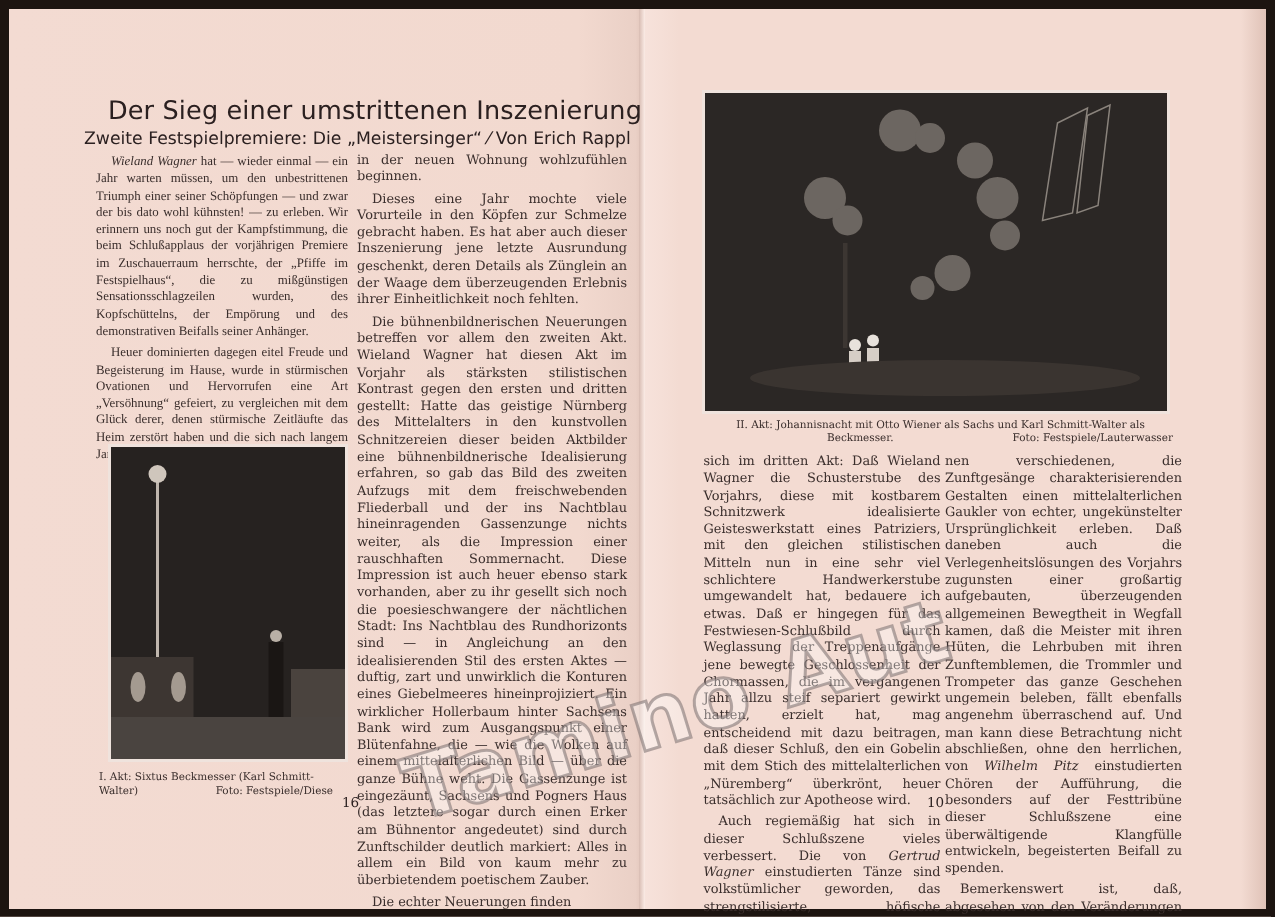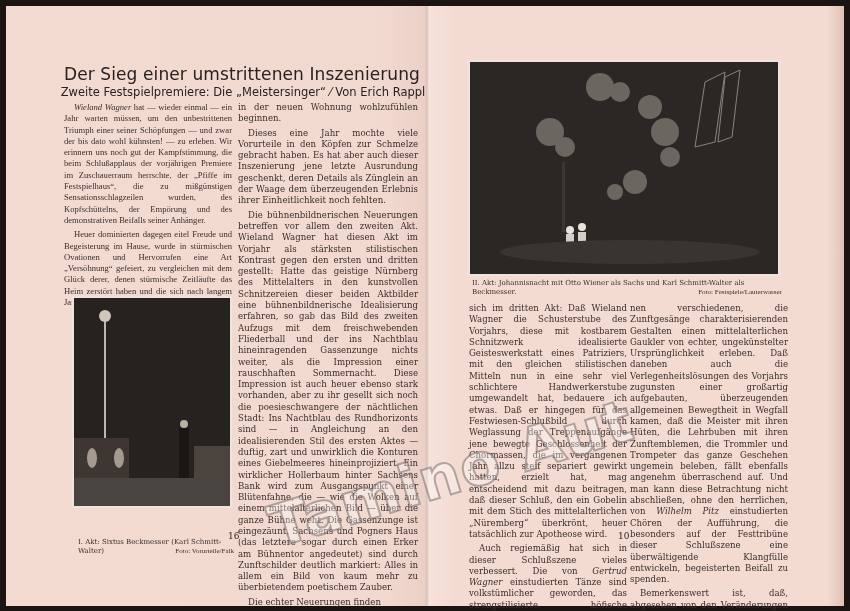--- a/index.html
+++ b/index.html
@@ -9,43 +9,43 @@
     .spread {
       position: absolute; left: 6px; top: 6px; width: 838px; height: 600px;
       background: #f2d9d0;
     }
     .page { position: absolute; top: 0; height: 600px; background: #f3dbd2; }
     .page.left  { left: 0; width: 422px; background: linear-gradient(to right, #f3dbd2 0%, #f2d9cf 90%, #ead0c6 99%, #e2c6bb 100%); }
     .page.right { left: 422px; width: 416px; background: linear-gradient(to right, #f7e3dc 0%, #f3dbd2 6%, #f3dbd2 96%, #dfc2b7 100%); }
     .gutter { position: absolute; left: 420px; top: 0; width: 4px; height: 600px; background: linear-gradient(to right, #d8bcb2, #fbece6); }
 
     .title {
-      position: absolute; left: 58px; top: 58px; width: 364px; text-align: left;
+      position: absolute; left: 58px; top: 58px; width: 364px; text-align: right;
       font-family: "DejaVu Sans", sans-serif; font-size: 17px; color: #2b2020; letter-spacing: 0.1px;
     }
     .subtitle {
-      position: absolute; left: 50px; top: 79px; width: 374px; text-align: center;
+      position: absolute; left: 50px; top: 79px; width: 374px; text-align: left;
       font-family: "DejaVu Sans", sans-serif; font-size: 11.5px; color: #2b2020;
     }
 
     .col {
       position: absolute; font-size: 8.6px; line-height: 11.3px; color: #3a2e2c;
       text-align: justify; hyphens: manual;
     }
     .col p { text-indent: 10px; margin-bottom: 3px; }
     .col p.noindent { text-indent: 0; }
     .col em { font-style: italic; }
 
     .photo {
       position: absolute; background: #2a2623; border: 2px solid #efe3dd;
     }
     .caption {
       position: absolute; font-size: 7px; line-height: 8.5px; color: #3a2e2c;
     }
-    .caption .credit { float: right; font-family: Liberation Serif, serif; }
+    .caption .credit { float: right; }
     .pagenum { position: absolute; font-size: 9px; font-weight: normal; color: #2b2020; }
 
     .watermark {
       position: absolute; left: 255px; top: 490px;
       font-family: "DejaVu Sans", sans-serif; font-size: 58px; font-weight: bold;
       color: rgba(255,255,255,0.35);
       -webkit-text-stroke: 2px rgba(120,110,110,0.55);
       transform: rotate(-17deg); transform-origin: left top; letter-spacing: 1px;
       pointer-events: none; white-space: nowrap;
     }
@@ -73,23 +73,23 @@
       <circle cx="31" cy="18" r="6" fill="#cfc6bc"></circle>
       <rect x="0" y="140" width="55" height="40" fill="#3d3632"></rect>
       <ellipse cx="18" cy="160" rx="5" ry="10" fill="#a49a90"></ellipse>
       <ellipse cx="45" cy="160" rx="5" ry="10" fill="#a49a90"></ellipse>
       <rect x="105" y="130" width="10" height="55" fill="#1a1614"></rect>
       <circle cx="110" cy="126" r="4" fill="#b9b0a6"></circle>
       <rect x="120" y="148" width="36" height="32" fill="#4a433e"></rect>
       <rect x="0" y="180" width="156" height="28" fill="#4a4440"></rect>
     </svg>
   </div>
-  <div class="caption" style="left:72px; top:508px; width:156px;margin-top:24px;">
+  <div class="caption" style="left:60px; top:508px; width:156px;">
     <span>I. Akt: Sixtus Beckmesser (Karl Schmitt-Walter)</span>
-    <span class="credit">Foto: Vorurteile/Falk</span>
+    <span class="credit">Foto: Festspiele/Diese</span>
   </div>
 
   <div class="col" style="left:232px; top:96px; width:180px;">
     <p class="noindent">in der neuen Wohnung wohlzufühlen beginnen.</p>
     <p>Dieses eine Jahr mochte viele Vorurteile in den Köpfen zur Schmelze gebracht haben. Es hat aber auch dieser Inszenierung jene letzte Ausrundung geschenkt, deren Details als Zünglein an der Waage dem überzeugenden Erlebnis ihrer Einheitlichkeit noch fehlten.</p>
     <p>Die bühnenbildnerischen Neuerungen betreffen vor allem den zweiten Akt. Wieland Wagner hat diesen Akt im Vorjahr als stärksten stilistischen Kontrast gegen den ersten und dritten gestellt: Hatte das geistige Nürnberg des Mittelalters in den kunstvollen Schnitzereien dieser beiden Aktbilder eine bühnenbildnerische Idealisierung erfahren, so gab das Bild des zweiten Aufzugs mit dem freischwebenden Fliederball und der ins Nachtblau hineinragenden Gassenzunge nichts weiter, als die Impression einer rauschhaften Sommernacht. Diese Impression ist auch heuer ebenso stark vorhanden, aber zu ihr gesellt sich noch die poesieschwangere der nächtlichen Stadt: Ins Nachtblau des Rundhorizonts sind — in Angleichung an den idealisierenden Stil des ersten Aktes — duftig, zart und unwirklich die Konturen eines Giebelmeeres hineinprojiziert. Ein wirklicher Hollerbaum hinter Sachsens Bank wird zum Ausgangspunkt einer Blütenfahne, die — wie die Wolken auf einem mittelalterlichen Bild — über die ganze Bühne weht. Die Gassenzunge ist eingezäunt, Sachsens und Pogners Haus (das letztere sogar durch einen Erker am Bühnentor angedeutet) sind durch Zunftschilder deutlich markiert: Alles in allem ein Bild von kaum mehr zu überbietendem poetischem Zauber.</p>
     <p>Die echter Neuerungen finden</p>
   </div>
 
   <div class="pagenum" style="left:222px; top:525px;">16</div>
@@ -113,21 +113,21 @@
         <path d="M235 20 L255 10 L245 80 L225 85 Z"></path>
         <path d="M255 15 L270 8 L262 75 L248 80 Z"></path>
       </g>
       <circle cx="100" cy="168" r="4" fill="#e8e2dc"></circle>
       <circle cx="112" cy="165" r="4" fill="#e8e2dc"></circle>
       <rect x="96" y="172" width="8" height="10" fill="#d6cec6"></rect>
       <rect x="108" y="170" width="8" height="12" fill="#d6cec6"></rect>
       <ellipse cx="160" cy="190" rx="130" ry="12" fill="#3a3430"></ellipse>
     </svg>
   </div>
-  <div class="caption" style="left:466px; top:273px; width:310px;">
+  <div class="caption" style="left:466px; top:273px; width:310px;text-align:center;">
     <span>II. Akt: Johannisnacht mit Otto Wiener als Sachs und Karl Schmitt-Walter als Beckmesser.</span>
     <span class="credit">Foto: Festspiele/Lauterwasser</span>
   </div>
 
   <div class="col" style="left:463px; top:297px; width:158px;">
     <p class="noindent">sich im dritten Akt: Daß Wieland Wagner die Schusterstube des Vorjahrs, diese mit kostbarem Schnitzwerk idealisierte Geisteswerkstatt eines Patriziers, mit den gleichen stilistischen Mitteln nun in eine sehr viel schlichtere Handwerkerstube umgewandelt hat, bedauere ich etwas. Daß er hingegen für das Festwiesen-Schlußbild durch Weglassung der Treppenaufgänge jene bewegte Geschlossenheit der Chormassen, die im vergangenen Jahr allzu steif separiert gewirkt hatten, erzielt hat, mag entscheidend mit dazu beitragen, daß dieser Schluß, den ein Gobelin mit dem Stich des mittelalterlichen „Nüremberg“ überkrönt, heuer tatsächlich zur Apotheose wird.</p>
     <p><span>Auch regiemäßig hat sich in dieser Schlußszene vieles verbessert. Die von </span><em>Gertrud Wagner</em><span> einstudierten Tänze sind volkstümlicher geworden, das strengstilisierte, höfische Kampfspiel ist in Wegfall gekommen, und </span></p>
   </div>
 
   <div class="col" style="left:624px; top:297px; width:158px;">

